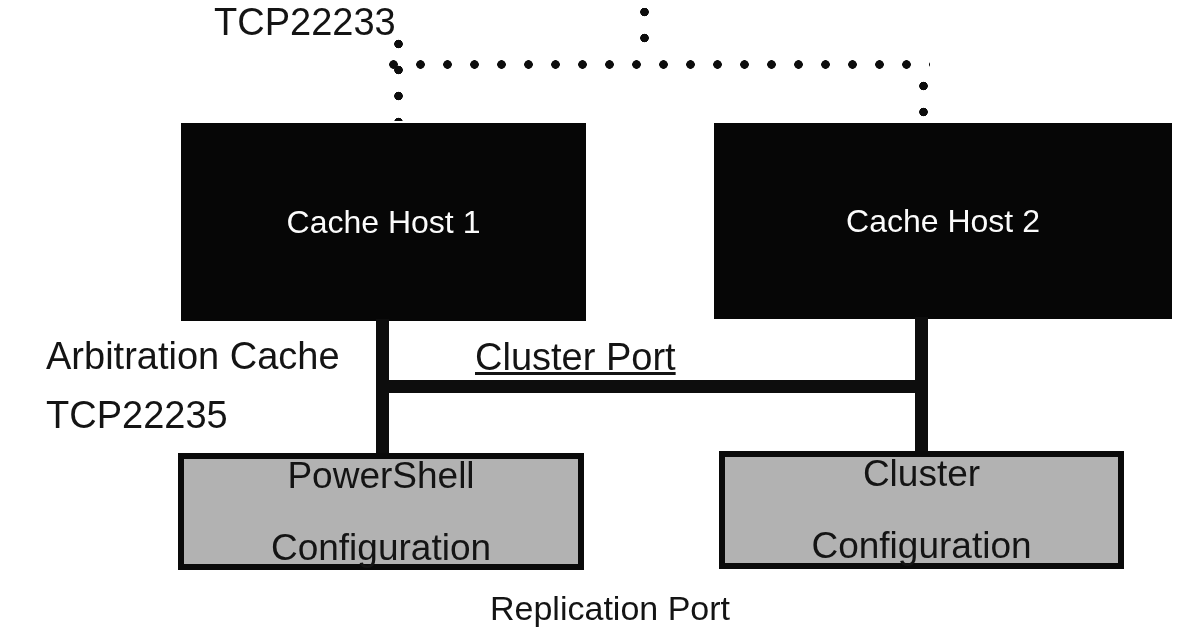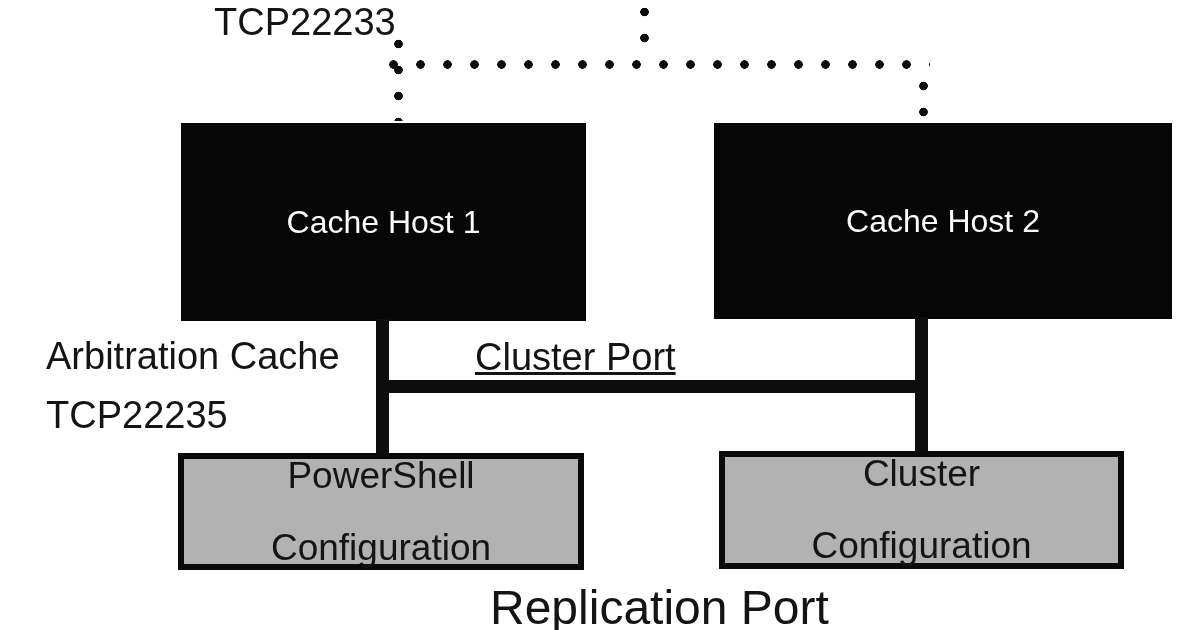--- a/index.html
+++ b/index.html
@@ -88,16 +88,16 @@
 
   <div class="abs tool-box" style="left:162px; top:437px; width:406px; height:117px;">
     <span>PowerShell</span>
     <span>Configuration</span>
   </div>
   <div class="abs tool-box" style="left:703px; top:435px; width:405px; height:118px;">
     <span>Cluster</span>
     <span>Configuration</span>
   </div>
 
-  <div class="abs label" style="left:474px; top:573px; font-size:48px;">Replication Port</div>
+  <div class="abs label" style="left:474px; top:573px; font-size:34px;">Replication Port</div>
   <div class="abs label" style="left:476px; top:617px;">TCP22236</div>
 
 </div>
 
 </body></html>

